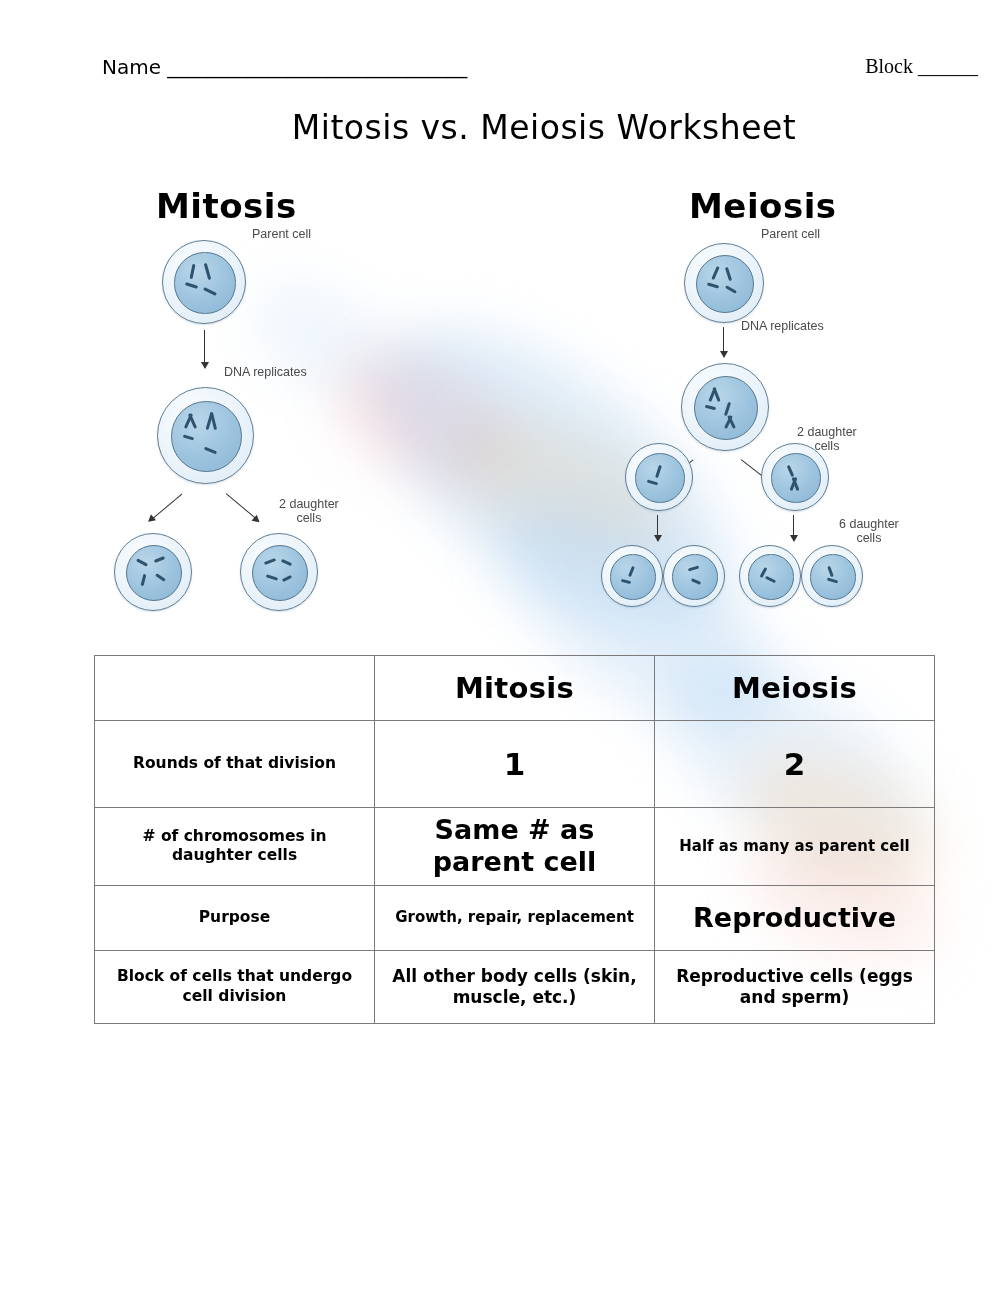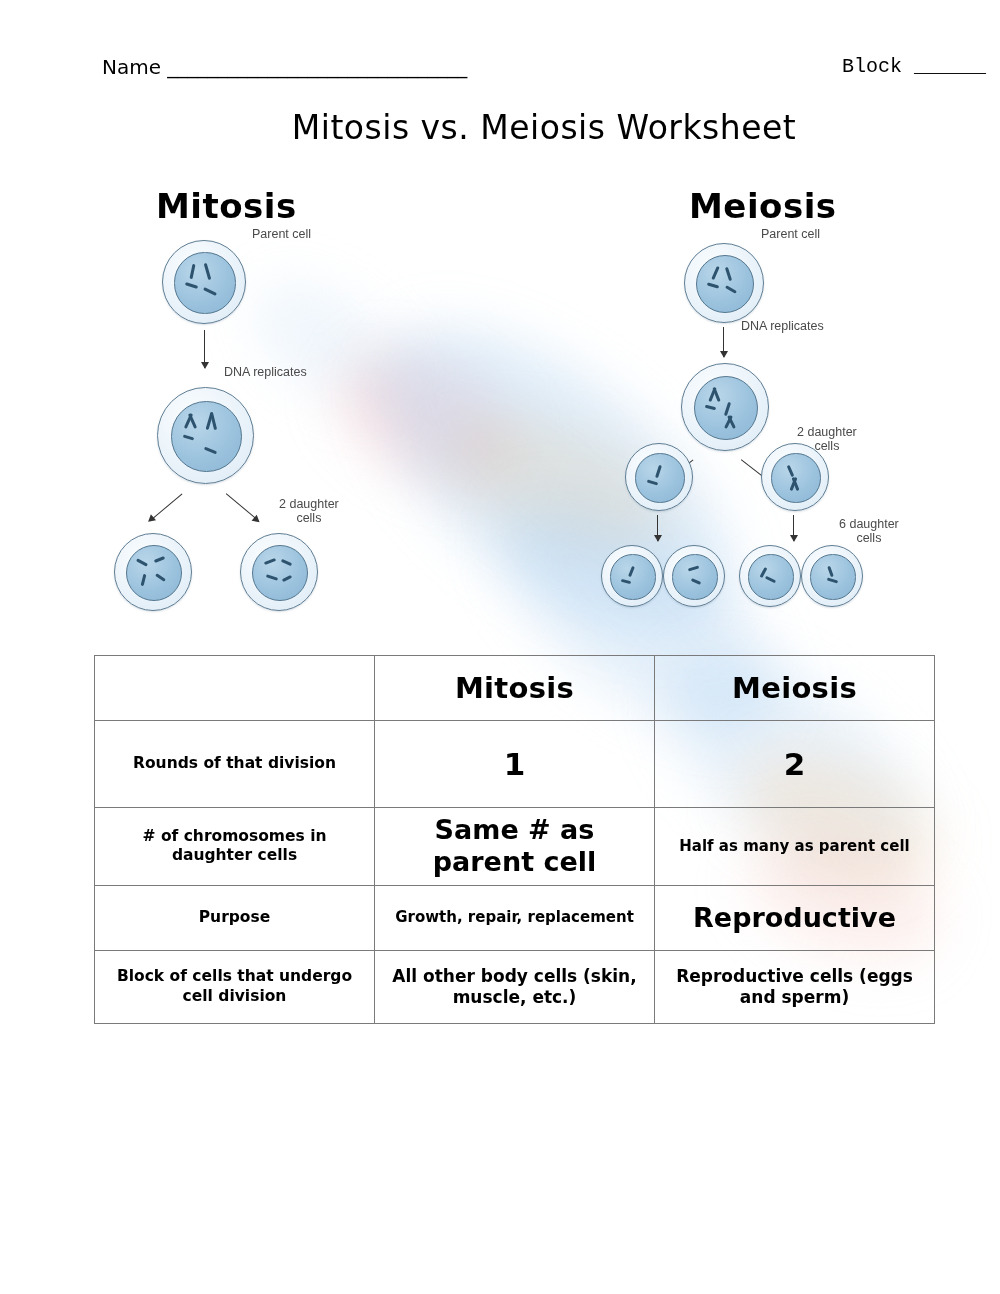--- a/index.html
+++ b/index.html
@@ -55,26 +55,26 @@
     position: absolute;
     left: 58px;
     top: 0;
     font-size: 20px;
     color: #000;
     white-space: nowrap;
     font-family: "DejaVu Sans", sans-serif;
   }
   .hdr-block {
     position: absolute;
-    right: 58px;
+    right: 66px;
     top: 0;
     font-size: 20px;
     color: #000;
     white-space: nowrap;
-    font-family: Liberation Mono, monospace;
+    font-family: Liberation Serif, serif;
   }
 
   .page-title {
     position: absolute;
     top: 108px;
     left: 0;
     width: 1000px;
     text-align: center;
     font-size: 33px;
     color: #000;

